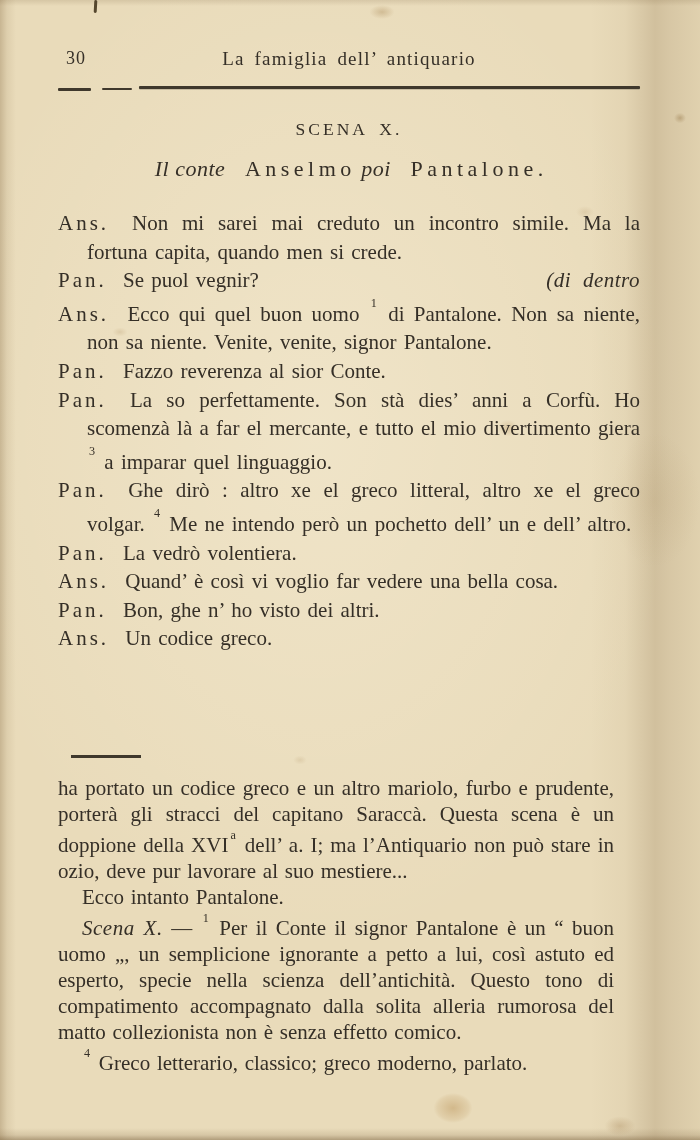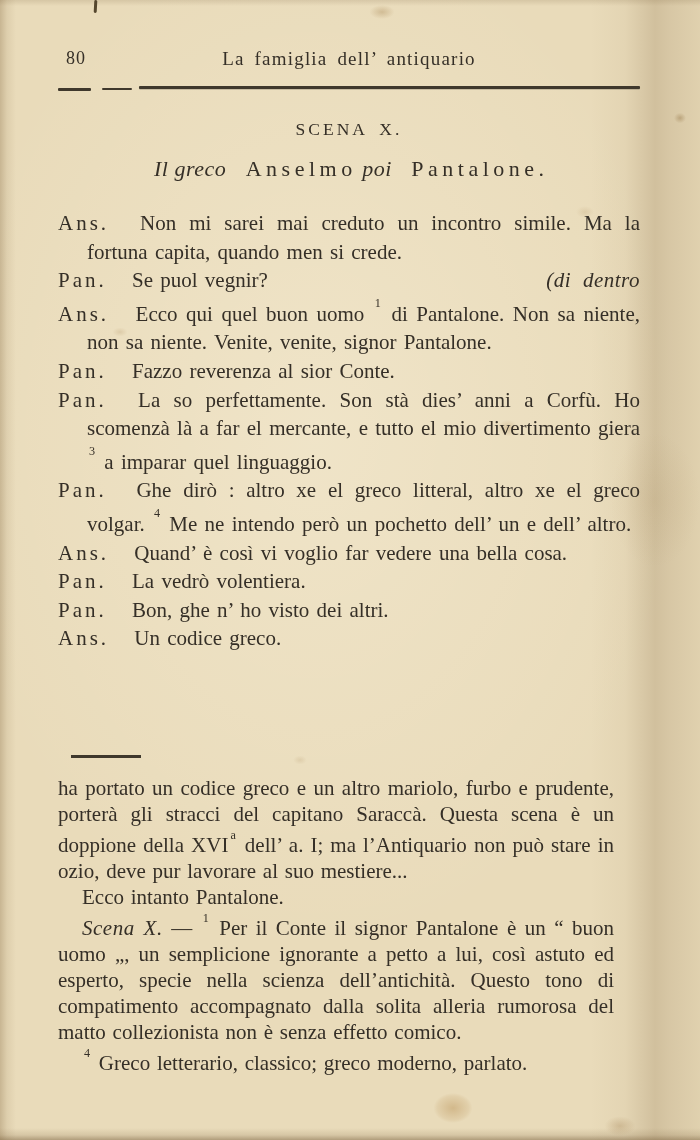--- a/index.html
+++ b/index.html
@@ -54,61 +54,61 @@
   .scene-chars{
     position:absolute;left:0;top:156px;width:582px;text-align:center;
     font-size:22px;
   }
   .scene-chars .lsp{letter-spacing:4.5px;margin-left:14px;}
   .dialogue{position:absolute;left:0;top:209px;width:582px;}
   .dialogue p{
     margin:0;padding-left:29px;text-indent:-29px;
     font-size:21px;line-height:28.6px;text-align:justify;word-spacing:2px;
   }
-  .speaker{letter-spacing:3px;margin-right:18px;}
+  .speaker{letter-spacing:3px;margin-right:9px;}
   .stage{float:right;font-style:italic;letter-spacing:0.5px;word-spacing:6px;}
   sup{font-size:0.58em;position:relative;top:-0.45em;letter-spacing:0;padding:0 2px;}
   .fn-sep{position:absolute;left:13px;top:755px;width:70px;height:2.6px;background:#3f382c;}
   .footnotes{position:absolute;left:0;top:775px;width:556px;}
   .footnotes p{
     margin:0;font-size:21px;line-height:26px;text-align:justify;
     word-spacing:1.5px;text-indent:24px;
   }
   .footnotes p.noindent{text-indent:0;}
   i{letter-spacing:0.5px;}
 </style>
 </head>
 <body>
 
 <div class="page">
   <div class="stains"></div>
   <div class="ink-speck"></div>
 
   <div class="content">
 
-    <div class="pagenum">80</div>
+    <div class="pagenum">30</div>
     <div class="running-title">La famiglia dell’ antiquario</div>
     <div class="rule">
       <span class="seg s1"></span>
       <span class="seg s2"></span>
       <span class="seg s3"></span>
     </div>
 
     <div class="scene-heading">SCENA X.</div>
-    <div class="scene-chars"><i>Il greco</i> <span class="lsp">Anselmo</span> <i>poi</i> <span class="lsp">Pantalone</span>.</div>
+    <div class="scene-chars"><i>Il conte</i> <span class="lsp">Anselmo</span> <i>poi</i> <span class="lsp">Pantalone</span>.</div>
 
     <section class="dialogue">
       <p><span class="speaker">Ans.</span> <span>Non mi sarei mai creduto un incontro simile. Ma la fortuna capita, quando men si crede.</span></p>
       <p><span class="speaker">Pan.</span> <span>Se puol vegnir? <span class="stage">(di dentro</span></span></p>
       <p><span class="speaker">Ans.</span> <span>Ecco qui quel buon uomo <sup>1</sup> di Pantalone. Non sa niente, non sa niente. Venite, venite, signor Pantalone.</span></p>
       <p><span class="speaker">Pan.</span> <span>Fazzo reverenza al sior Conte.</span></p>
       <p><span class="speaker">Pan.</span> <span>La so perfettamente. Son stà dies’ anni a Corfù. Ho scomenzà là a far el mercante, e tutto el mio divertimento giera <sup>3</sup> a imparar quel linguaggio.</span></p>
       <p><span class="speaker">Pan.</span> <span>Ghe dirò : altro xe el greco litteral, altro xe el greco volgar. <sup>4</sup> Me ne intendo però un pochetto dell’ un e dell’ altro.</span></p>
+      <p><span class="speaker">Pan.</span> <span>La vedrò volentiera.</span></p>
       <p><span class="speaker">Ans.</span> <span>Quand’ è così vi voglio far vedere una bella cosa.</span></p>
-      <p><span class="speaker">Pan.</span> <span>La vedrò volentiera.</span></p>
       <p><span class="speaker">Pan.</span> <span>Bon, ghe n’ ho visto dei altri.</span></p>
       <p><span class="speaker">Ans.</span> <span>Un codice greco.</span></p>
     </section>
 
     <div class="fn-sep"></div>
 
     <section class="footnotes">
       <p class="noindent">ha portato un codice greco e un altro mariolo, furbo e prudente, porterà gli stracci del capitano Saraccà. Questa scena è un doppione della XVI<sup>a</sup> dell’ a. I; ma l’Antiquario non può stare in ozio, deve pur lavorare al suo mestiere...</p>
       <p>Ecco intanto Pantalone.</p>
       <p><i>Scena X.</i> — <sup>1</sup> Per il Conte il signor Pantalone è un “ buon uomo „, un semplicione ignorante a petto a lui, così astuto ed esperto, specie nella scienza dell’antichità. Questo tono di compatimento accompagnato dalla solita alleria rumorosa del matto collezionista non è senza effetto comico.</p>

